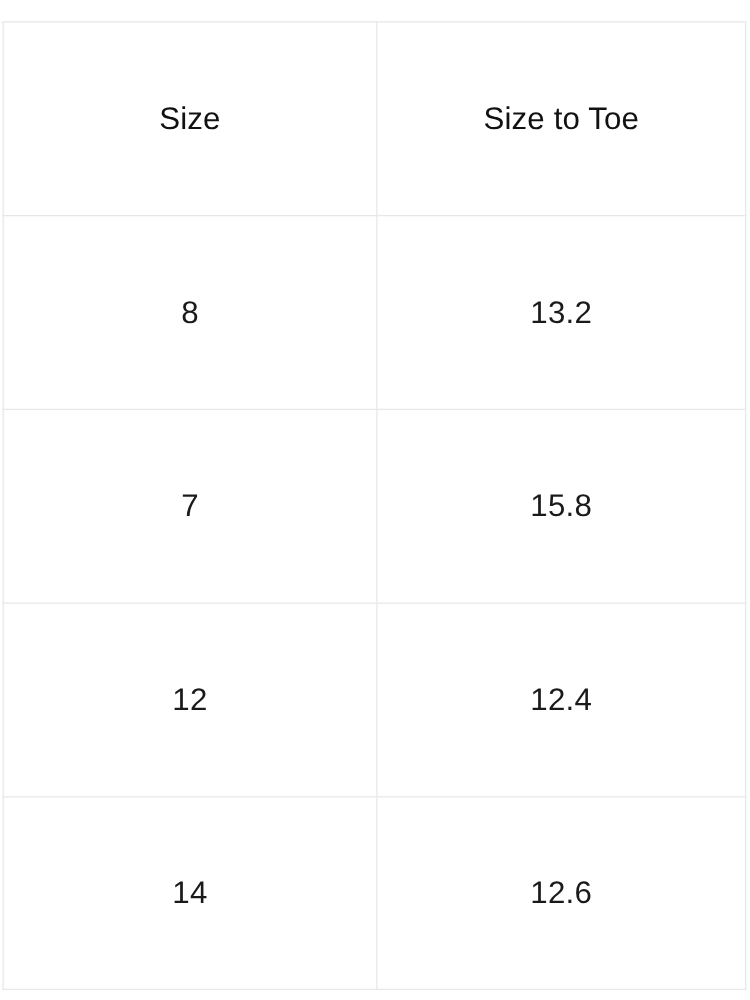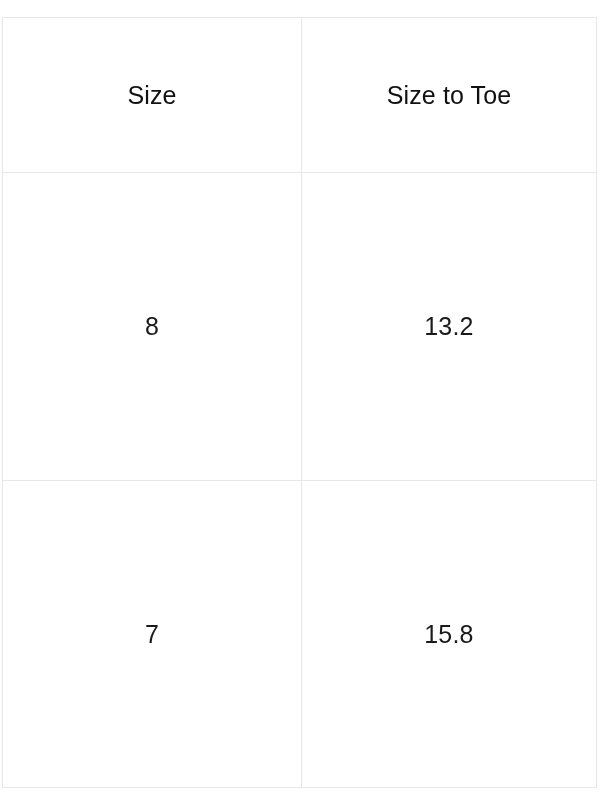--- a/index.html
+++ b/index.html
@@ -90,17 +90,25 @@
       </thead>
       <tbody>
         <tr>
           <td>8</td>
           <td>13.2</td>
         </tr>
         <tr>
           <td>7</td>
           <td>15.8</td>
         </tr>
+        <tr>
+          <td>12</td>
+          <td>12.4</td>
+        </tr>
+        <tr>
+          <td>14</td>
+          <td>12.6</td>
+        </tr>
       </tbody>
     </table>
   </div>
 
 </div>
 
 </body></html>

